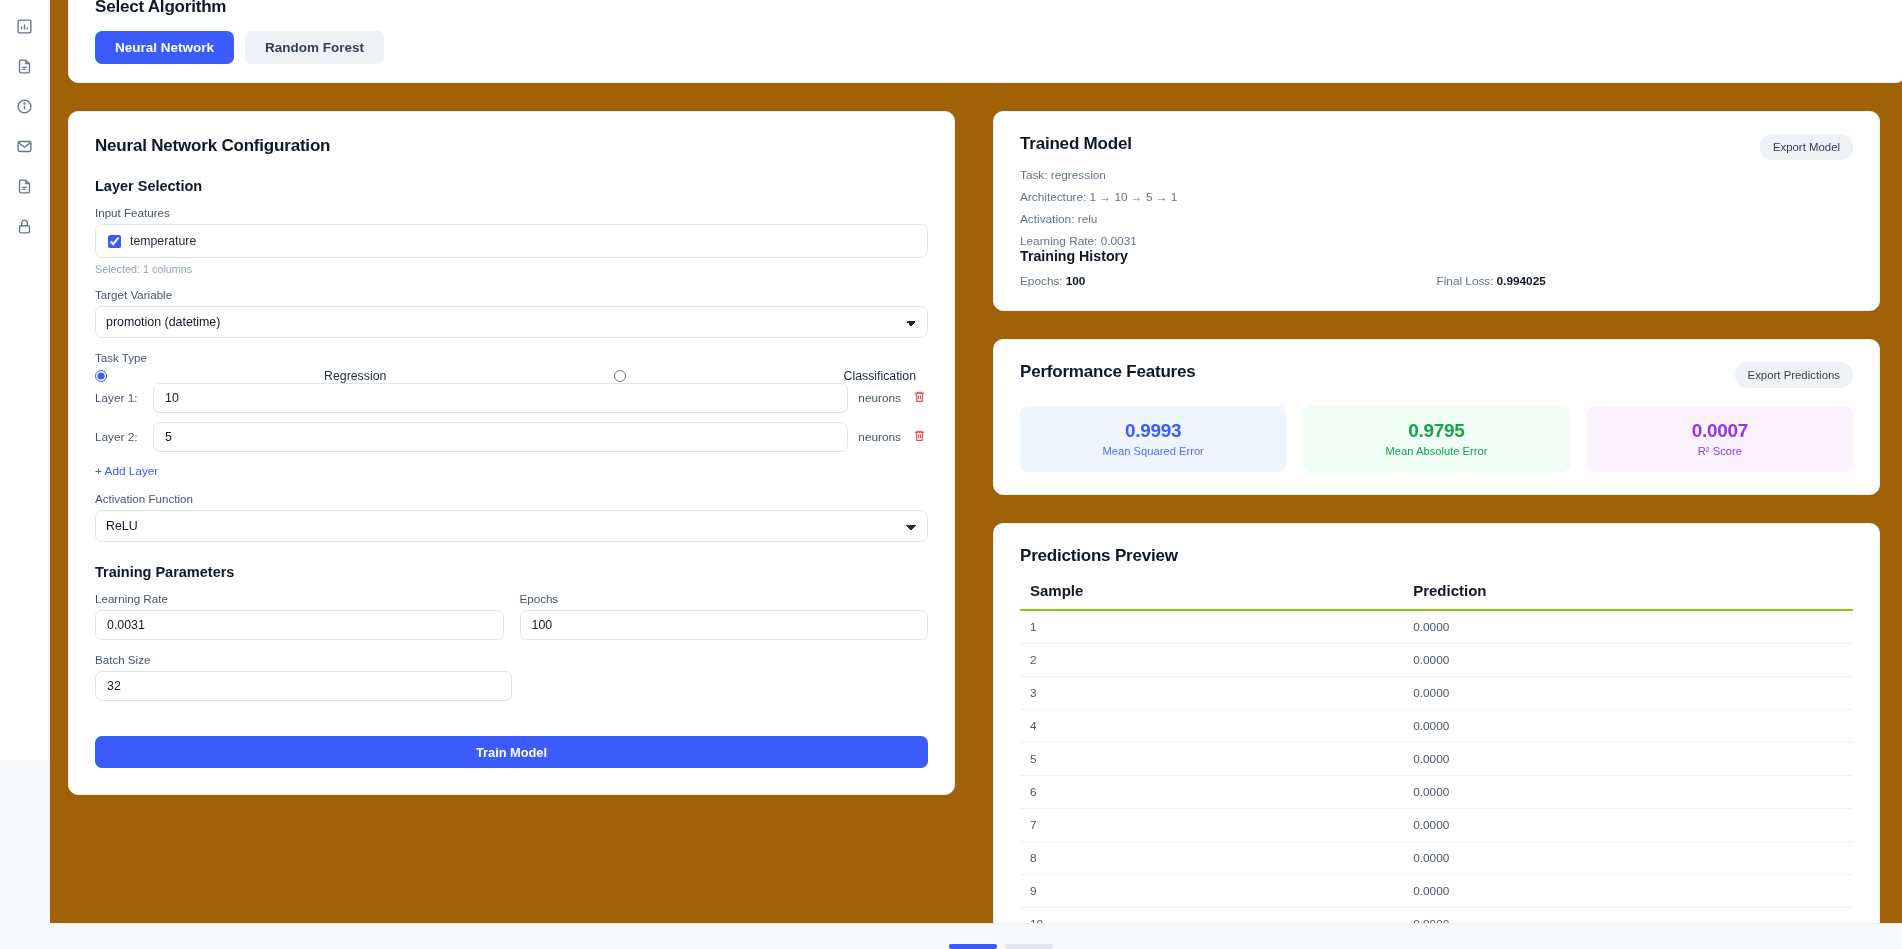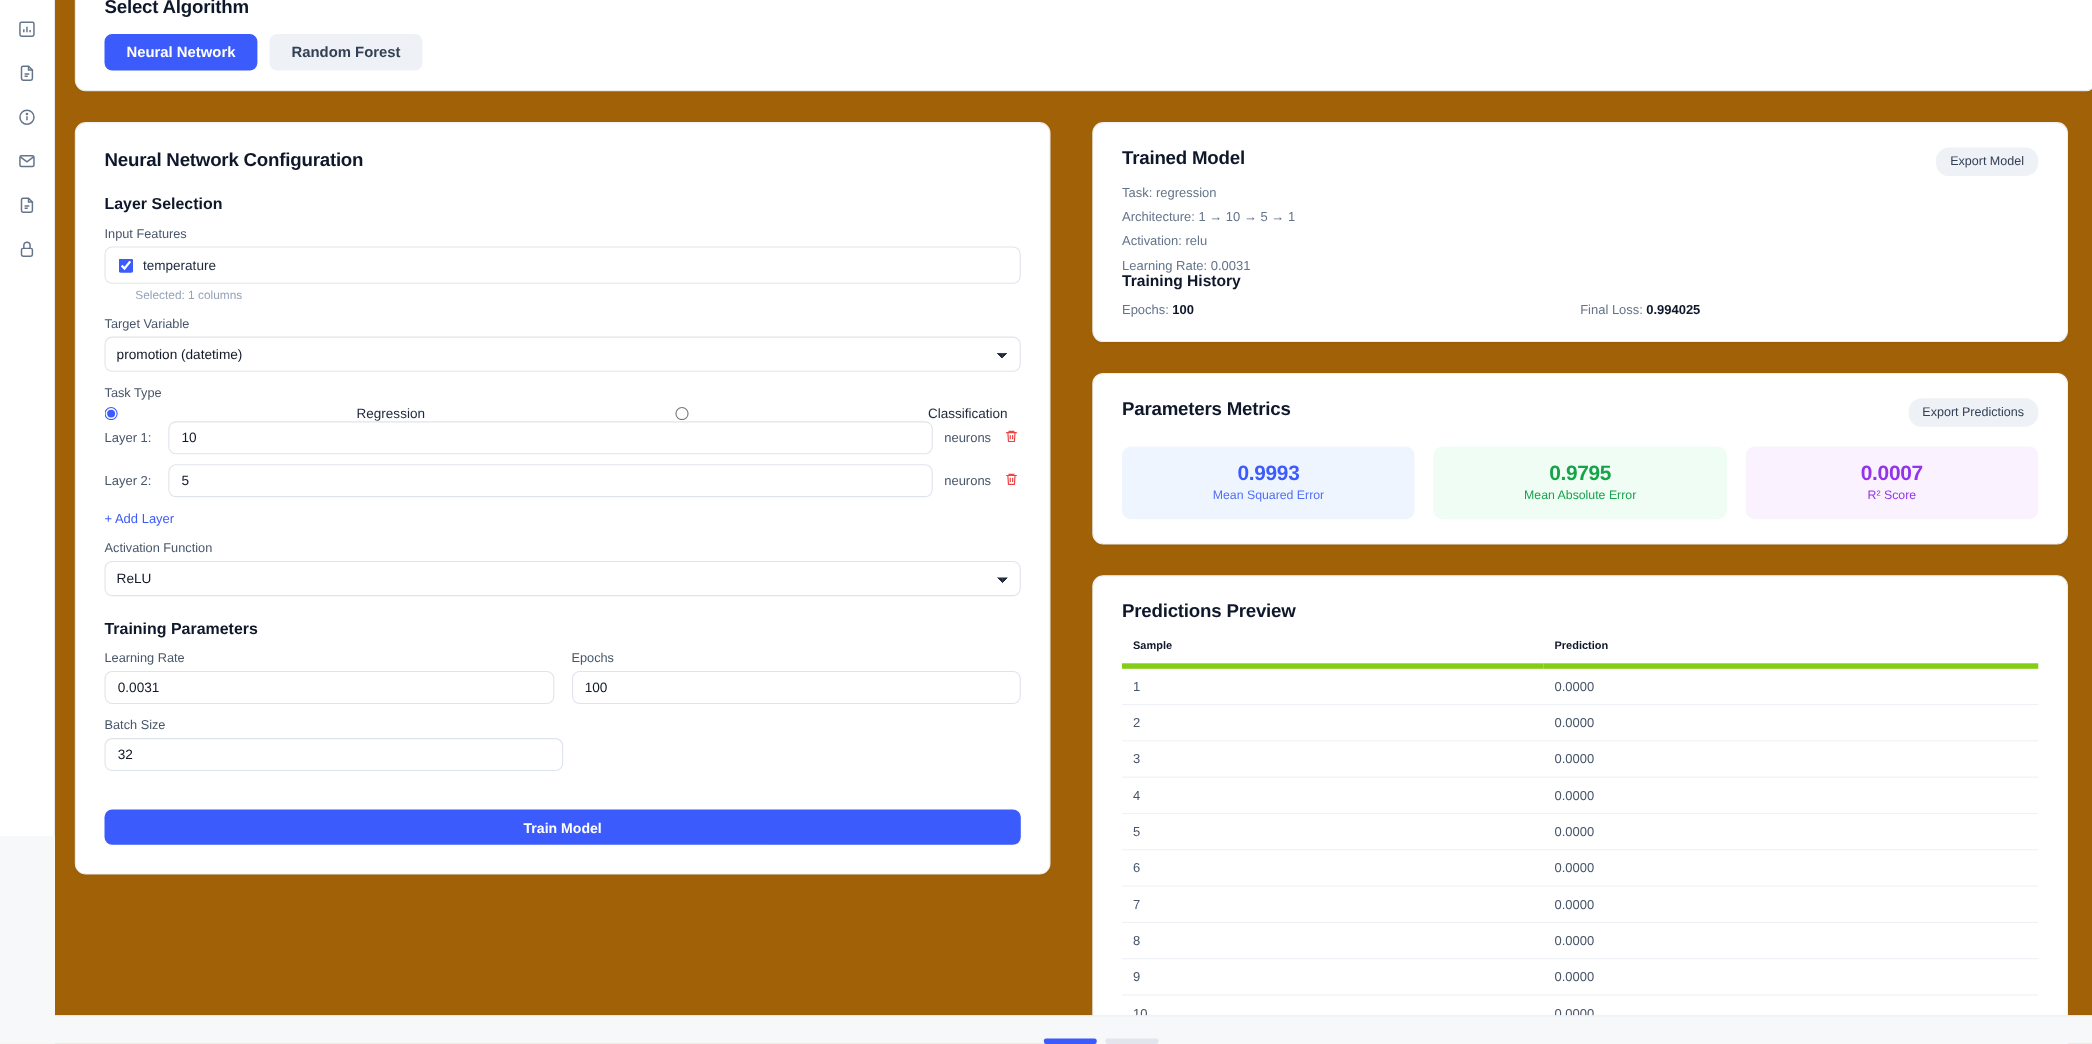--- a/index.html
+++ b/index.html
@@ -91,21 +91,21 @@
   .feature-box {
     border: 1px solid #dfe4ec;
     border-radius: 7px;
     padding: 10px 12px;
     background: #fff;
     height: 34px;
     display: flex; align-items: center; gap: 9px;
   }
   .feature-box input[type=checkbox] { width: 13px; height: 13px; accent-color: #3b5bfd; cursor: pointer; }
   .feature-label { font-size: 12.3px; color: #1e293b; }
-  .muted { font-size: 10.8px; color: #94a3b8; margin-top: 5px; display: block; margin-left: 28px; }
+  .muted { font-size: 10.8px; color: #94a3b8; margin-top: 5px; display: block; }
 
   select.field {
     width: 100%;
     height: 32px;
     border: 1px solid #dfe4ec;
     border-radius: 7px;
     padding: 0 10px;
     font-size: 12.4px;
     font-family: "Liberation Sans", sans-serif;
     color: #111827;
@@ -187,22 +187,22 @@
   .metric .name { font-size: 11.2px; margin-top: 3px; }
   .m-blue   { background: #eff5ff; }
   .m-blue .val { color: #3b5bfd; } .m-blue .name { color: #4f6ef7; }
   .m-green  { background: #f0fdf4; }
   .m-green .val { color: #16a34a; } .m-green .name { color: #16a34a; }
   .m-purple { background: #faf2fe; }
   .m-purple .val { color: #9333ea; } .m-purple .name { color: #9333ea; }
 
   table.preds { width: 100%; border-collapse: collapse; margin-top: 16px; }
   table.preds th {
-    text-align: left; font-size: 10px; font-weight: 700; color: #0f172a;
-    padding: 0 0 10px 10px; border-bottom: 5px solid #84cc16;
+    text-align: left; font-size: 15px; font-weight: 700; color: #0f172a;
+    padding: 0 0 10px 10px; border-bottom: 2px solid #84cc16;
   }
   table.preds td {
     font-size: 11.8px; color: #475569; padding: 9px 0 9px 10px;
     border-bottom: 1px solid #eef1f5;
   }
   table.preds th:first-child, table.preds td:first-child { width: 46%; }
 
   
   .bottom-strip {
     position: absolute; left: 0; bottom: 0; width: 1902px; height: 26px;
@@ -403,21 +403,21 @@
               <span>Epochs:</span><b>100</b>
             </div>
             <div class="hist-item">
               <span>Final Loss:</span><b>0.994025</b>
             </div>
           </div>
         </section>
 
         <section class="card rcard">
           <div class="rcard-head">
-            <div class="card-h1">Parameters Metrics</div>
+            <div class="card-h1">Performance Features</div>
             <button class="export-btn">Export Predictions</button>
           </div>
           <div class="metrics">
             <div class="metric m-blue">
               <div class="val">0.9993</div>
               <div class="name">Mean Squared Error</div>
             </div>
             <div class="metric m-green">
               <div class="val">0.9795</div>
               <div class="name">Mean Absolute Error</div>

